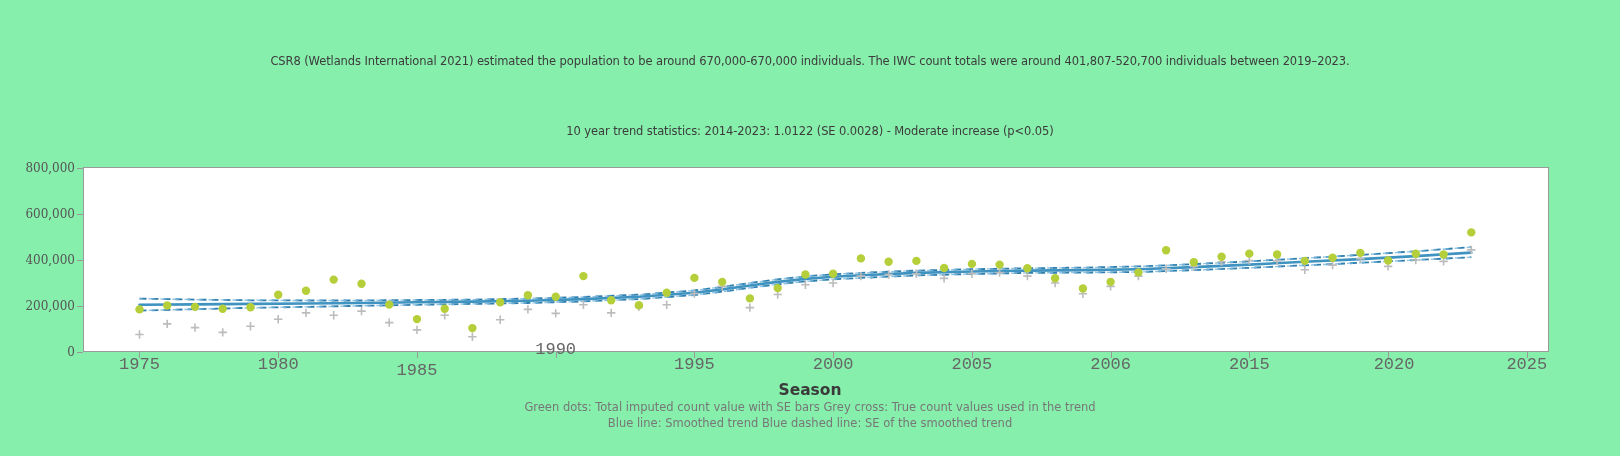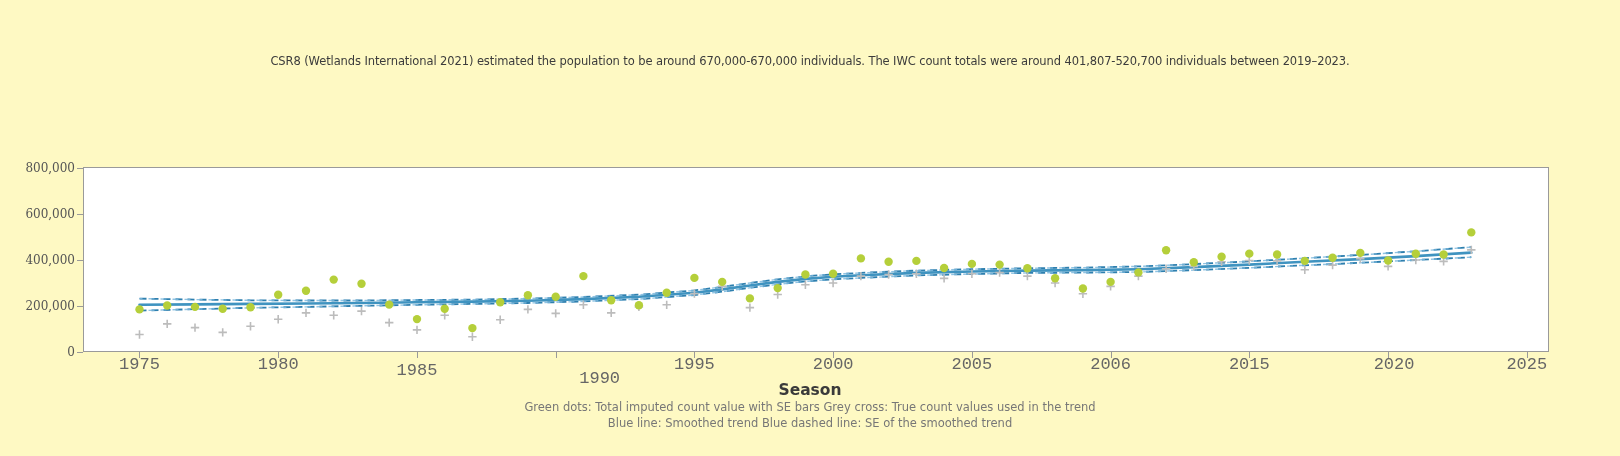--- a/index.html
+++ b/index.html
@@ -7,21 +7,21 @@
     margin: 0; padding: 0;
     width: 1620px; height: 456px;
     background: #ffffff;
     font-family: "DejaVu Sans", "Liberation Sans", sans-serif;
     color: #444444;
     overflow: hidden;
   }
   #page {
     position: relative;
     width: 1620px; height: 456px;
-    background: #fef9c3;
+    background: #86efac;
   }
   .hdr-line {
     position: absolute;
     width: 100%;
     text-align: center;
     font-size: 11.5px;
     color: #3c3c3c;
     white-space: nowrap;
     letter-spacing: -0.1px;
   }
@@ -95,20 +95,21 @@
   }
   #legend-1 { top: 400px; }
   #legend-2 { top: 416px; }
 </style>
 </head>
 <body>
 
 <div id="page">
 
   <div class="hdr-line" id="caption-top">CSR8 (Wetlands International 2021) estimated the population to be around 670,000-670,000 individuals. The IWC count totals were around 401,807-520,700 individuals between 2019–2023.</div>
+  <div class="hdr-line" id="stat-10yr">10 year trend statistics: 2014-2023: 1.0122 (SE 0.0028) - Moderate increase (p&lt;0.05)</div>
 
   <div id="plot-wrap">
     <div id="plot-frame"></div>
     <svg id="plot-svg" width="1620" height="215">
         <path d="M139.5 148.6 L195.0 149.6 L250.5 150.3 L306.0 150.5 L361.5 150.5 L417.0 150.0 L472.4 149.6 L527.9 148.6 L583.4 147.0 L638.9 144.7 L694.4 140.4 L722.2 136.9 L749.9 133.0 L777.7 129.3 L805.4 126.3 L833.1 124.3 L860.9 122.9 L916.4 120.6 L971.9 119.2 L1027.4 118.3 L1082.9 117.6 L1138.4 116.4 L1193.8 114.1 L1249.3 111.4 L1304.8 108.2 L1360.3 104.9 L1415.8 101.3 L1471.3 97.1" fill="none" stroke="#2e7fae" stroke-width="1.8" stroke-dasharray="7 5" stroke-linecap="butt"></path>
         <path d="M139.5 160.6 L195.0 159.2 L250.5 157.8 L306.0 156.9 L361.5 155.8 L417.0 154.8 L472.4 153.9 L527.9 153.0 L583.4 151.4 L638.9 149.1 L694.4 145.0 L722.2 141.7 L749.9 137.8 L777.7 134.4 L805.4 131.4 L833.1 129.3 L860.9 127.9 L916.4 125.4 L971.9 124.0 L1027.4 122.9 L1082.9 122.6 L1138.4 122.0 L1193.8 120.1 L1249.3 117.8 L1304.8 115.3 L1360.3 112.8 L1415.8 110.0 L1471.3 107.2" fill="none" stroke="#2e7fae" stroke-width="1.8" stroke-dasharray="7 5" stroke-linecap="butt"></path>
         <path d="M139.5 148.6 L195.0 149.6 L250.5 150.3 L306.0 150.5 L361.5 150.5 L417.0 150.0 L472.4 149.6 L527.9 148.6 L583.4 147.0 L638.9 144.7 L694.4 140.4 L722.2 136.9 L749.9 133.0 L777.7 129.3 L805.4 126.3 L833.1 124.3 L860.9 122.9 L916.4 120.6 L971.9 119.2 L1027.4 118.3 L1082.9 117.6 L1138.4 116.4 L1193.8 114.1 L1249.3 111.4 L1304.8 108.2 L1360.3 104.9 L1415.8 101.3 L1471.3 97.1" fill="none" stroke="#7db9dd" stroke-width="1.4" stroke-dasharray="6 6" stroke-dashoffset="3" opacity="0.85"></path>
         <path d="M139.5 160.6 L195.0 159.2 L250.5 157.8 L306.0 156.9 L361.5 155.8 L417.0 154.8 L472.4 153.9 L527.9 153.0 L583.4 151.4 L638.9 149.1 L694.4 145.0 L722.2 141.7 L749.9 137.8 L777.7 134.4 L805.4 131.4 L833.1 129.3 L860.9 127.9 L916.4 125.4 L971.9 124.0 L1027.4 122.9 L1082.9 122.6 L1138.4 122.0 L1193.8 120.1 L1249.3 117.8 L1304.8 115.3 L1360.3 112.8 L1415.8 110.0 L1471.3 107.2" fill="none" stroke="#7db9dd" stroke-width="1.4" stroke-dasharray="6 6" stroke-dashoffset="3" opacity="0.85"></path>
         <path d="M139.5 154.8 L195.0 154.4 L250.5 153.9 L306.0 153.5 L361.5 153.0 L417.0 152.3 L472.4 151.6 L527.9 150.7 L583.4 149.1 L638.9 146.8 L694.4 142.7 L722.2 139.4 L749.9 135.5 L777.7 131.9 L805.4 128.9 L833.1 126.8 L860.9 125.2 L916.4 122.9 L971.9 121.5 L1027.4 120.6 L1082.9 120.1 L1138.4 119.2 L1193.8 117.1 L1249.3 114.6 L1304.8 111.8 L1360.3 109.1 L1415.8 106.1 L1471.3 102.6" fill="none" stroke="#3f93c0" stroke-width="2.6" stroke-linecap="round"></path>
         <path d="M135.3 184.5H143.7M139.5 180.3V188.7" stroke="#bcbcbc" stroke-width="1.6"></path>
@@ -220,21 +221,21 @@
         <div class="ytick-label" style="top: 64px;">600,000</div>
         <div class="ytick-mark" style="top: 64px;"></div>
         <div class="ytick-label" style="top: 18px;">800,000</div>
         <div class="ytick-mark" style="top: 18px;"></div>
         <div class="xtick-label" style="left: 139.492px; top: 205px;">1975</div>
         <div class="xtick-mark" style="left: 139.492px; top: 202px;"></div>
         <div class="xtick-label" style="left: 278.223px; top: 205px;">1980</div>
         <div class="xtick-mark" style="left: 278.223px; top: 202px;"></div>
         <div class="xtick-label" style="left: 416.955px; top: 211px;">1985</div>
         <div class="xtick-mark" style="left: 416.955px; top: 202px;"></div>
-        <div class="xtick-label" style="left: 555.686px; top: 219px; margin-left: 44px;">1990</div>
+        <div class="xtick-label" style="left: 555.686px; top: 190px;">1990</div>
         <div class="xtick-mark" style="left: 555.686px; top: 202px;"></div>
         <div class="xtick-label" style="left: 694.417px; top: 205px;">1995</div>
         <div class="xtick-mark" style="left: 694.417px; top: 202px;"></div>
         <div class="xtick-label" style="left: 833.148px; top: 205px;">2000</div>
         <div class="xtick-mark" style="left: 833.148px; top: 202px;"></div>
         <div class="xtick-label" style="left: 971.879px; top: 205px;">2005</div>
         <div class="xtick-mark" style="left: 971.879px; top: 202px;"></div>
         <div class="xtick-label" style="left: 1110.61px; top: 205px;">2006</div>
         <div class="xtick-mark" style="left: 1110.61px; top: 202px;"></div>
         <div class="xtick-label" style="left: 1249.34px; top: 205px;">2015</div>

